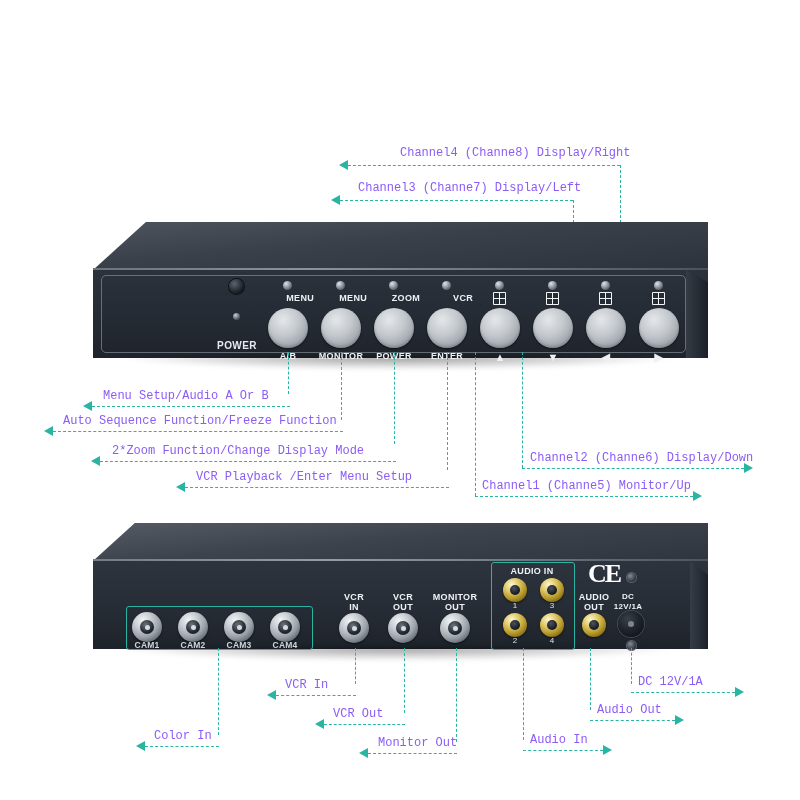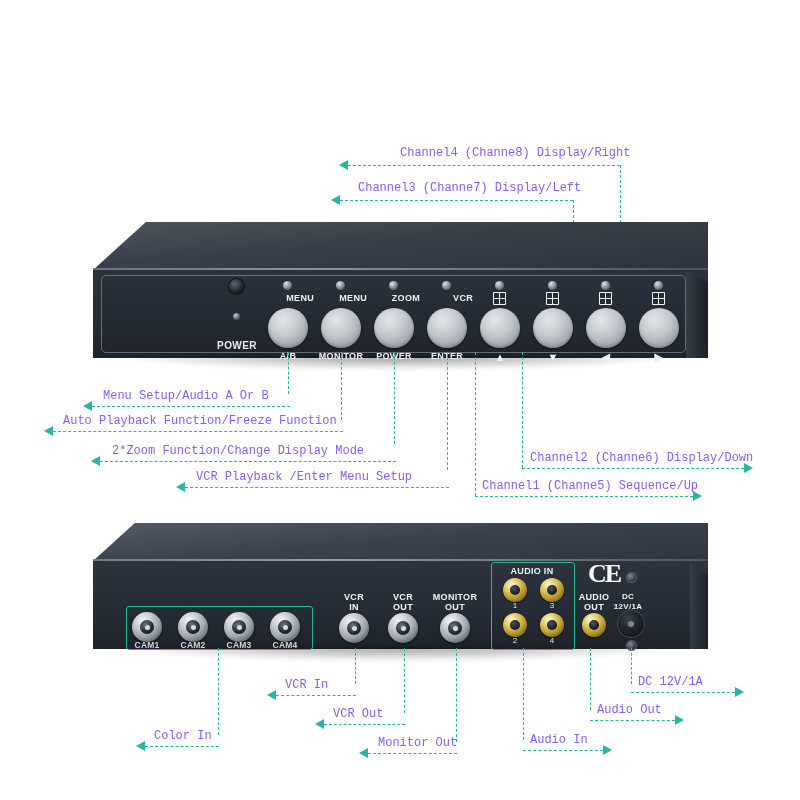--- a/index.html
+++ b/index.html
@@ -313,21 +313,21 @@
 
   <div class="co">
     <div class="dashV" style="left:288px;top:352px;height:42px;"></div>
     <div class="co-label" style="left:103px;top:389px;">Menu Setup/Audio A Or B</div>
     <div class="dashH" style="left:92px;top:406px;width:198px;"></div>
     <div class="arrL" style="left:83px;top:401px;"></div>
   </div>
 
   <div class="co">
     <div class="dashV" style="left:341px;top:352px;height:68px;"></div>
-    <div class="co-label" style="left:63px;top:414px;">Auto Playback Function/Freeze Function</div>
+    <div class="co-label" style="left:63px;top:414px;">Auto Sequence Function/Freeze Function</div>
     <div class="dashH" style="left:53px;top:431px;width:290px;"></div>
     <div class="arrL" style="left:44px;top:426px;"></div>
   </div>
 
   <div class="co">
     <div class="dashV" style="left:394px;top:352px;height:92px;"></div>
     <div class="co-label" style="left:112px;top:444px;">2*Zoom Function/Change Display Mode</div>
     <div class="dashH" style="left:100px;top:461px;width:296px;"></div>
     <div class="arrL" style="left:91px;top:456px;"></div>
   </div>
@@ -341,21 +341,21 @@
 
   <div class="co">
     <div class="dashV" style="left:522px;top:352px;height:116px;"></div>
     <div class="co-label" style="left:530px;top:451px;">Channel2 (Channe6) Display/Down</div>
     <div class="dashH" style="left:522px;top:468px;width:222px;"></div>
     <div class="arrR" style="left:744px;top:463px;"></div>
   </div>
 
   <div class="co">
     <div class="dashV" style="left:475px;top:352px;height:144px;"></div>
-    <div class="co-label" style="left:482px;top:479px;">Channel1 (Channe5) Sequence/Up</div>
+    <div class="co-label" style="left:482px;top:479px;">Channel1 (Channe5) Monitor/Up</div>
     <div class="dashH" style="left:475px;top:496px;width:218px;"></div>
     <div class="arrR" style="left:693px;top:491px;"></div>
   </div>
 
   <div id="rear">
     <div class="rear-top"></div>
     <div class="rear-edge"></div>
     <div class="rear-face"></div>
     <div class="rear-right"></div>
     <div class="rear-shadow"></div>

